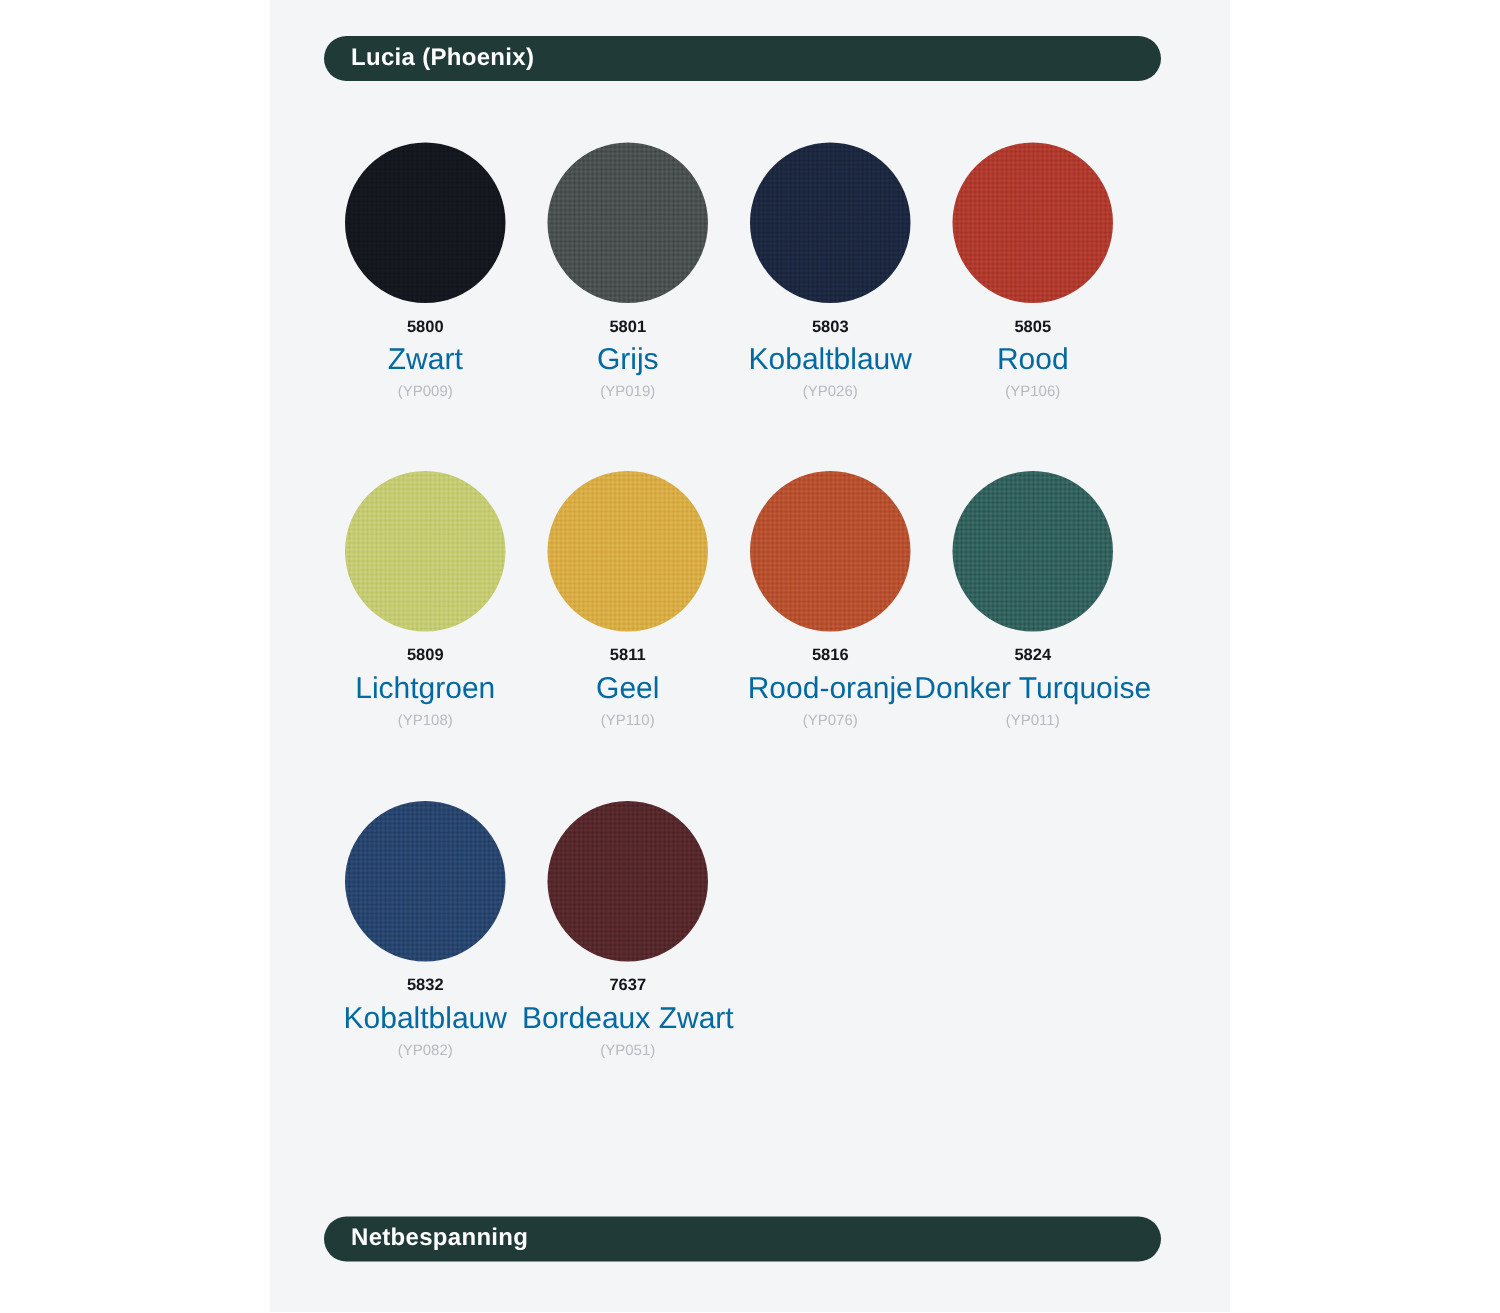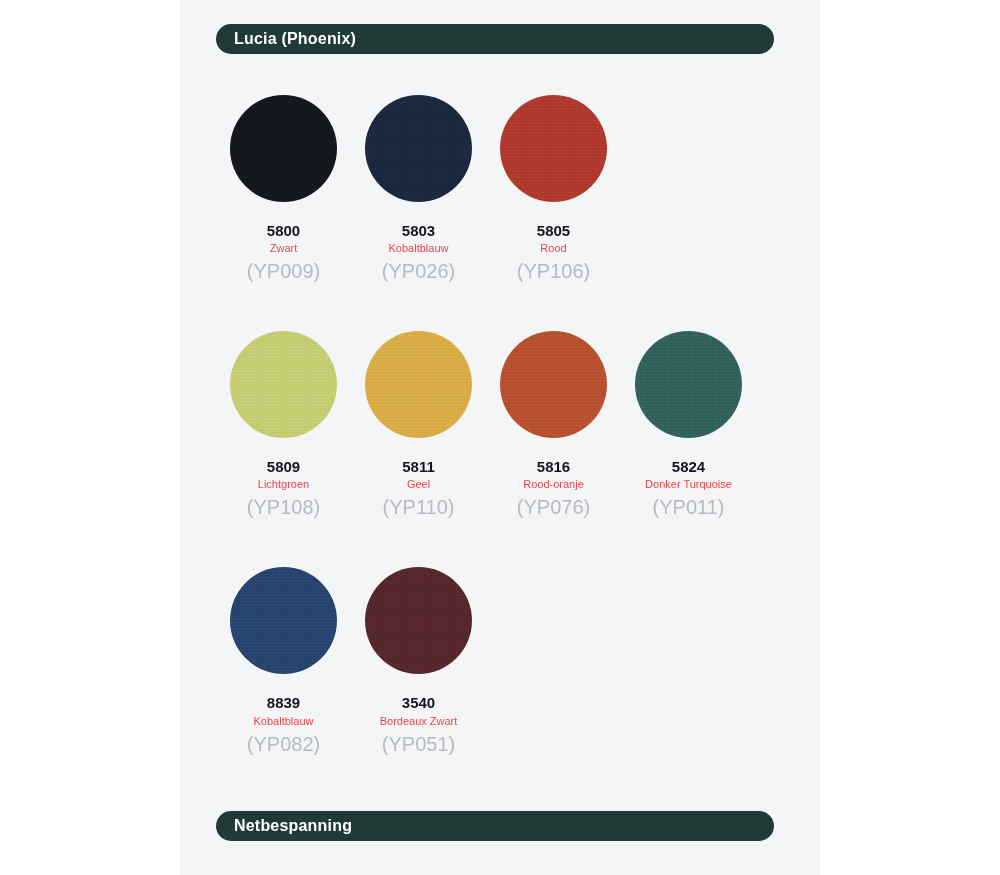--- a/index.html
+++ b/index.html
@@ -94,37 +94,36 @@
     background-image:
       radial-gradient(rgba(255,255,255,.16) 0.7px, transparent 0.8px),
       radial-gradient(rgba(0,0,0,.18) 0.7px, transparent 0.8px);
     background-size: 3px 3px, 3px 3px;
     background-position: 0 0, 1.5px 1.5px;
     mix-blend-mode: overlay;
     opacity: .85;
   }
 
   .swatch-code {
-    font-size: 15px;
+    font-size: 11px;
     font-weight: bold;
     color: #14161a;
-    margin-top: 10px;
     line-height: 1.35;
     text-align: center;
     white-space: nowrap;
   }
   .swatch-name {
-    font-size: 11px;
-    color: #ef4444;
+    font-size: 20px;
+    color: #0369a1;
     line-height: 1.45;
     text-align: right;
     white-space: nowrap;
   }
   .swatch-ref {
-    font-size: 20px;
+    font-size: 10px;
     color: #b7bbbf;
     line-height: 1.45;
     text-align: center;
     white-space: nowrap;
   }
 </style>
 </head>
 <body>
 
 <div id="page">
@@ -140,20 +139,28 @@
         <div class="swatch-cell">
           <div class="swatch-disc-wrap">
             <div class="swatch-disc" style="background: rgb(21, 23, 31);"></div>
           </div>
           <div class="swatch-code">5800</div>
           <div class="swatch-name">Zwart</div>
           <div class="swatch-ref">(YP009)</div>
         </div>
         <div class="swatch-cell">
           <div class="swatch-disc-wrap">
+            <div class="swatch-disc" style="background: rgb(74, 81, 80);"></div>
+          </div>
+          <div class="swatch-code">5801</div>
+          <div class="swatch-name">Grijs</div>
+          <div class="swatch-ref">(YP019)</div>
+        </div>
+        <div class="swatch-cell">
+          <div class="swatch-disc-wrap">
             <div class="swatch-disc" style="background: rgb(28, 40, 64);"></div>
           </div>
           <div class="swatch-code">5803</div>
           <div class="swatch-name">Kobaltblauw</div>
           <div class="swatch-ref">(YP026)</div>
         </div>
         <div class="swatch-cell">
           <div class="swatch-disc-wrap">
             <div class="swatch-disc" style="background: rgb(176, 58, 46);"></div>
           </div>
@@ -194,29 +201,29 @@
           <div class="swatch-code">5824</div>
           <div class="swatch-name">Donker Turquoise</div>
           <div class="swatch-ref">(YP011)</div>
         </div>
       </div>
       <div class="swatch-row">
         <div class="swatch-cell">
           <div class="swatch-disc-wrap">
             <div class="swatch-disc" style="background: rgb(40, 69, 111);"></div>
           </div>
-          <div class="swatch-code">8839</div>
+          <div class="swatch-code">5832</div>
           <div class="swatch-name">Kobaltblauw</div>
           <div class="swatch-ref">(YP082)</div>
         </div>
         <div class="swatch-cell">
           <div class="swatch-disc-wrap">
             <div class="swatch-disc" style="background: rgb(86, 40, 44);"></div>
           </div>
-          <div class="swatch-code">3540</div>
+          <div class="swatch-code">7637</div>
           <div class="swatch-name">Bordeaux Zwart</div>
           <div class="swatch-ref">(YP051)</div>
         </div>
       </div>
     </div>
 
   <div class="section-pill" id="pill-bottom">
     <span class="pill-label">Netbespanning</span>
   </div>
 

